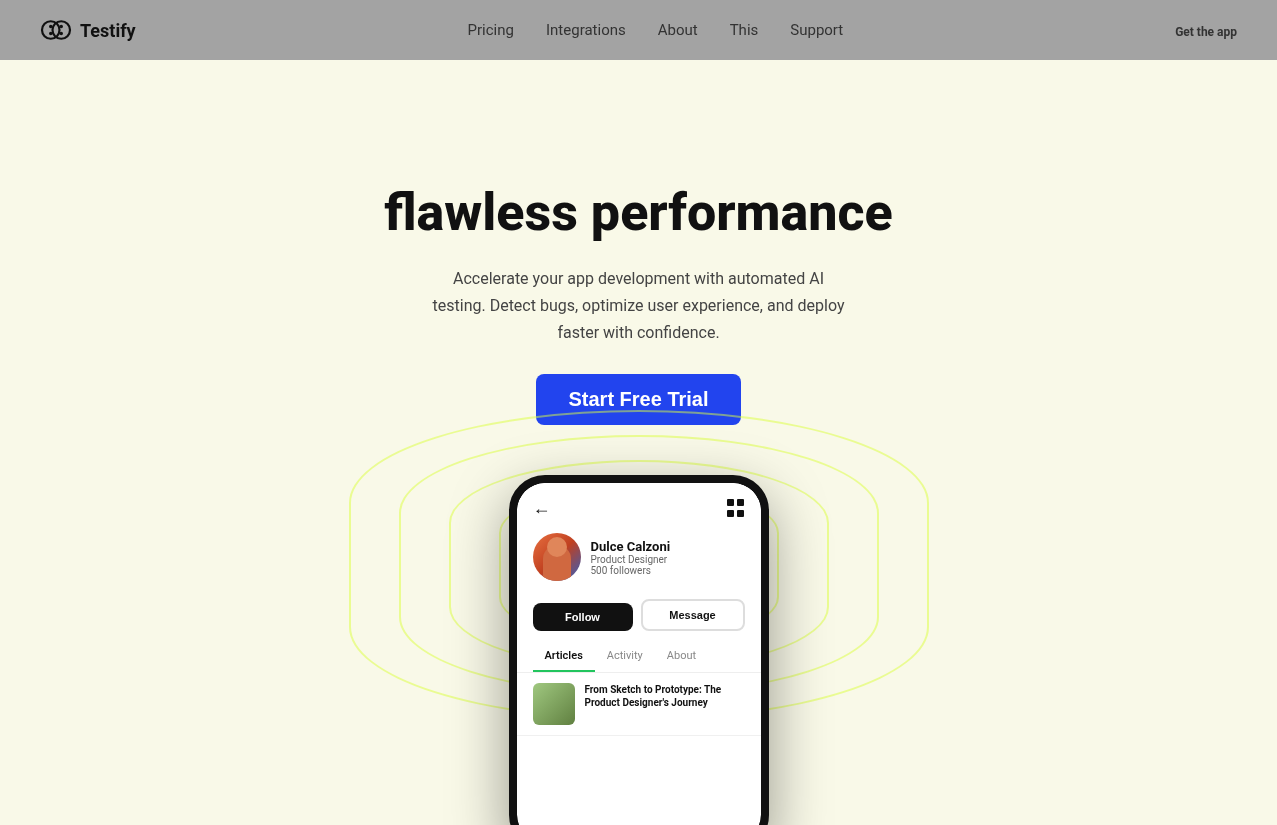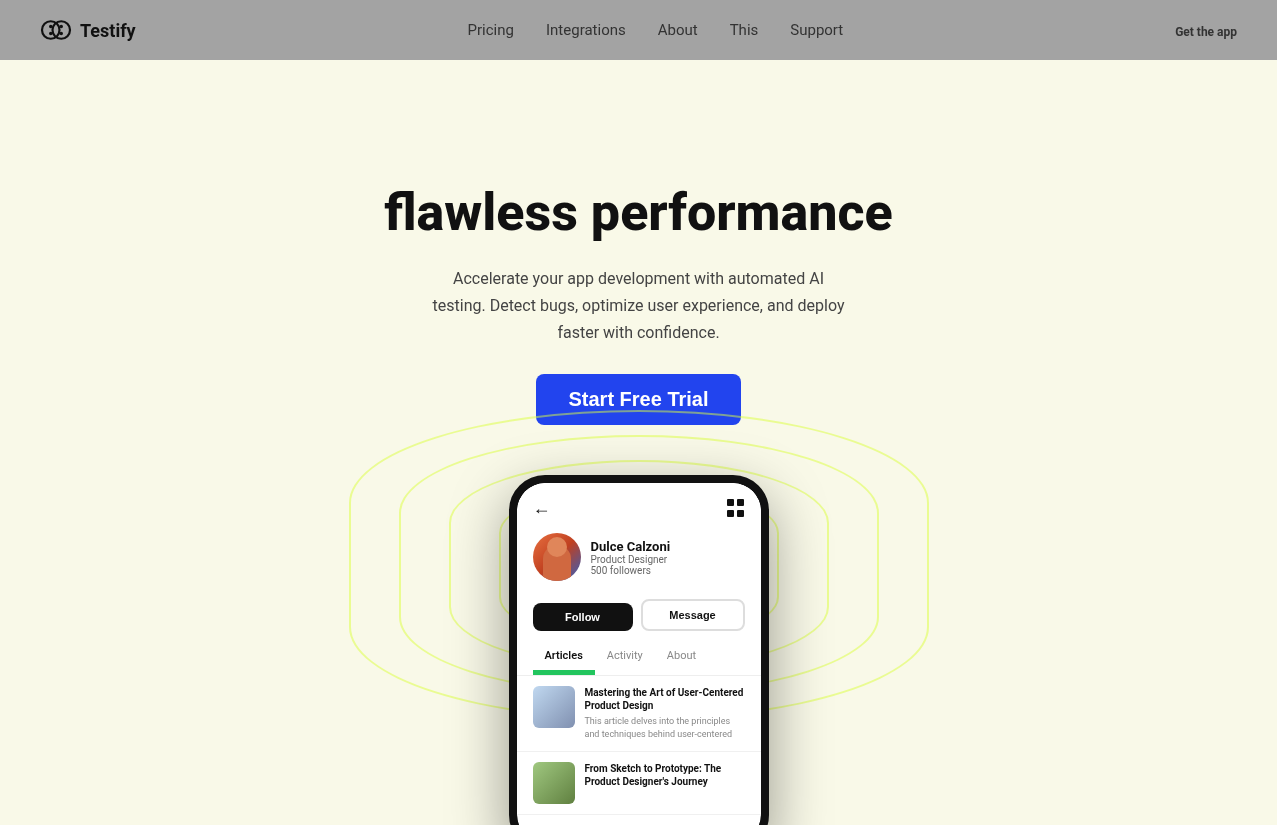--- a/index.html
+++ b/index.html
@@ -239,21 +239,21 @@
     }
     .phone-tab {
       padding: 8px 12px;
       font-size: 11px;
       color: #888;
       cursor: pointer;
       border-bottom: 2px solid transparent;
     }
     .phone-tab.active {
       color: #111;
-      border-bottom: 5px solid #22c55e;
+      border-bottom: 2px solid #22c55e;
       font-weight: 600;
     }
 
     
     .articles-list {
       background: #fff;
     }
     .article-item {
       display: flex;
       gap: 10px;
@@ -348,27 +348,20 @@
       </div>
 
       <div class="phone-tabs">
         <div class="phone-tab active">Articles</div>
         <div class="phone-tab">Activity</div>
         <div class="phone-tab">About</div>
       </div>
 
       <div class="articles-list">
         <div class="article-item">
-          <div class="article-thumb thumb-1"></div>
-          <div class="article-text">
-            <div class="article-title">Mastering the Art of User-Centered Product Design</div>
-            <div class="article-desc">This article delves into the principles and techniques behind user-centered</div>
-          </div>
-        </div>
-        <div class="article-item">
           <div class="article-thumb thumb-2"></div>
           <div class="article-text">
             <div class="article-title">From Sketch to Prototype: The Product Designer's Journey</div>
 
           </div>
         </div>
 
       </div>
 
     </div>

